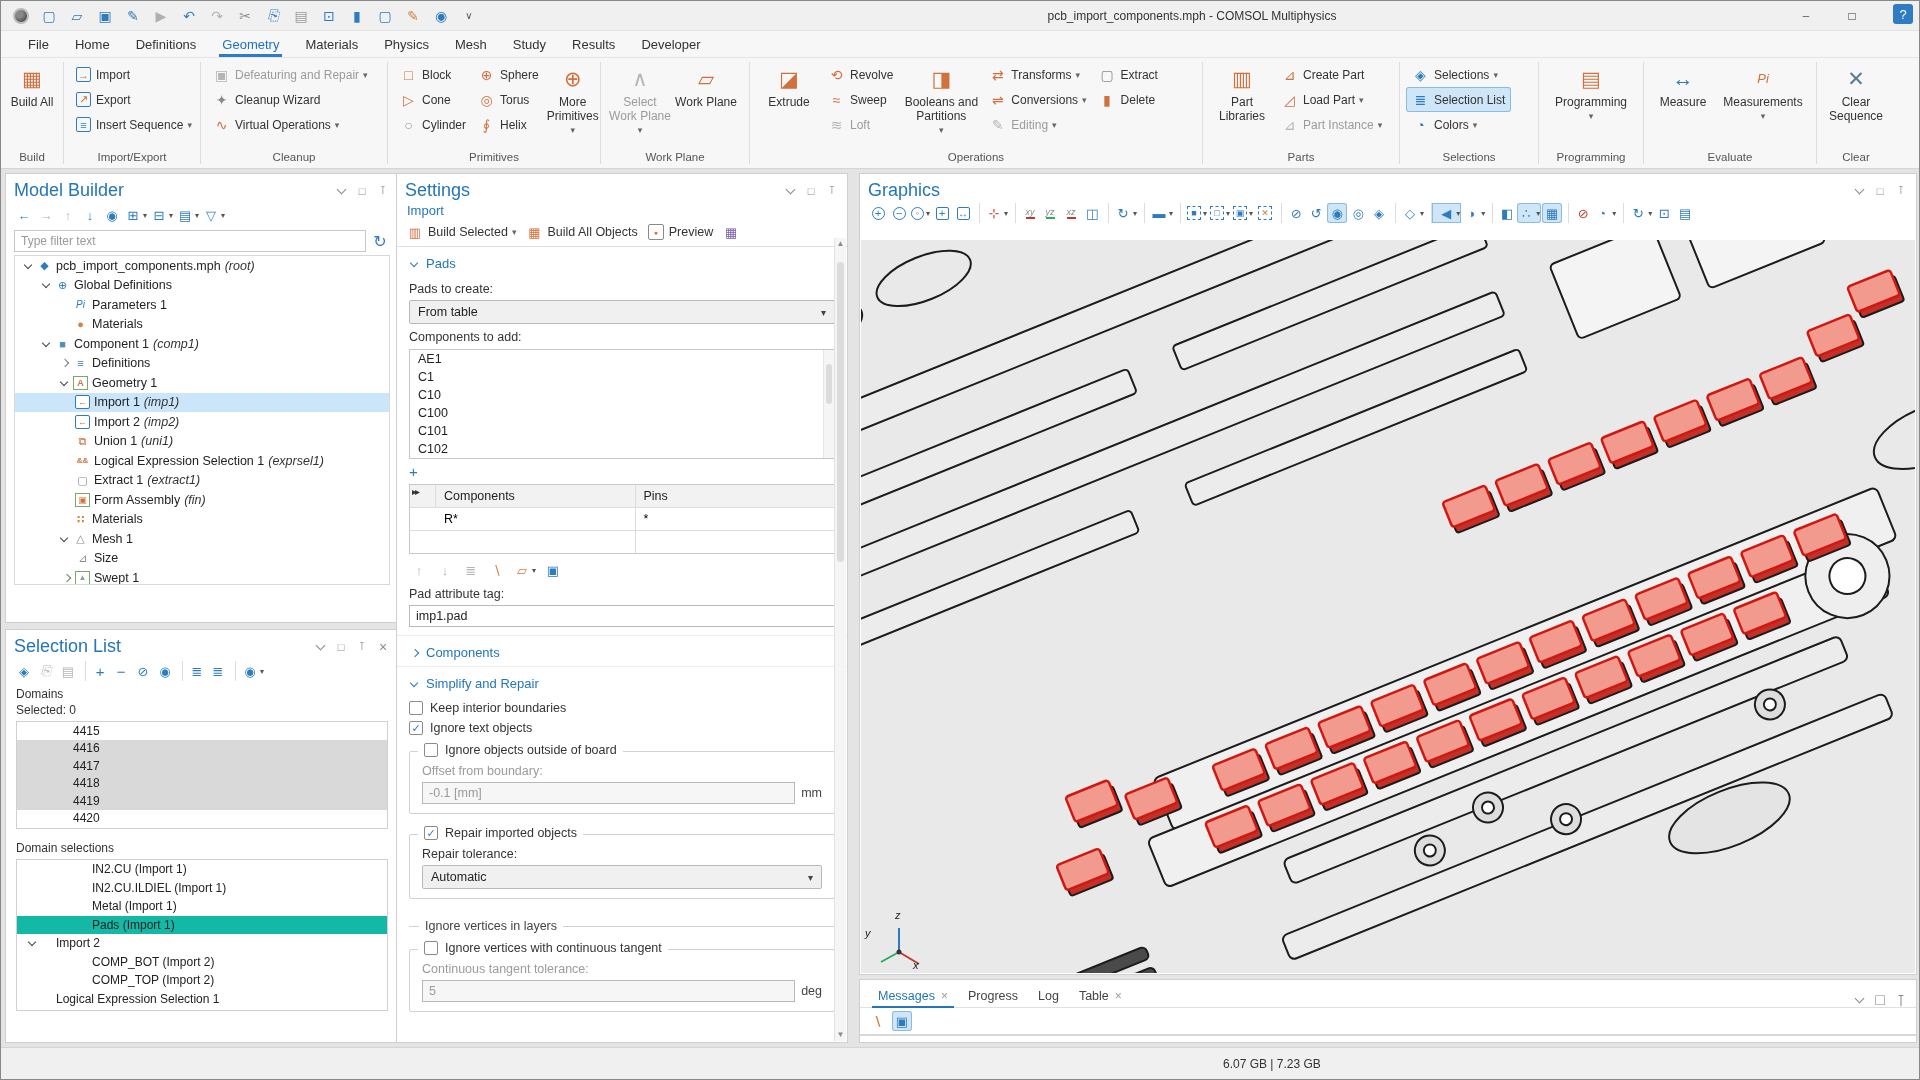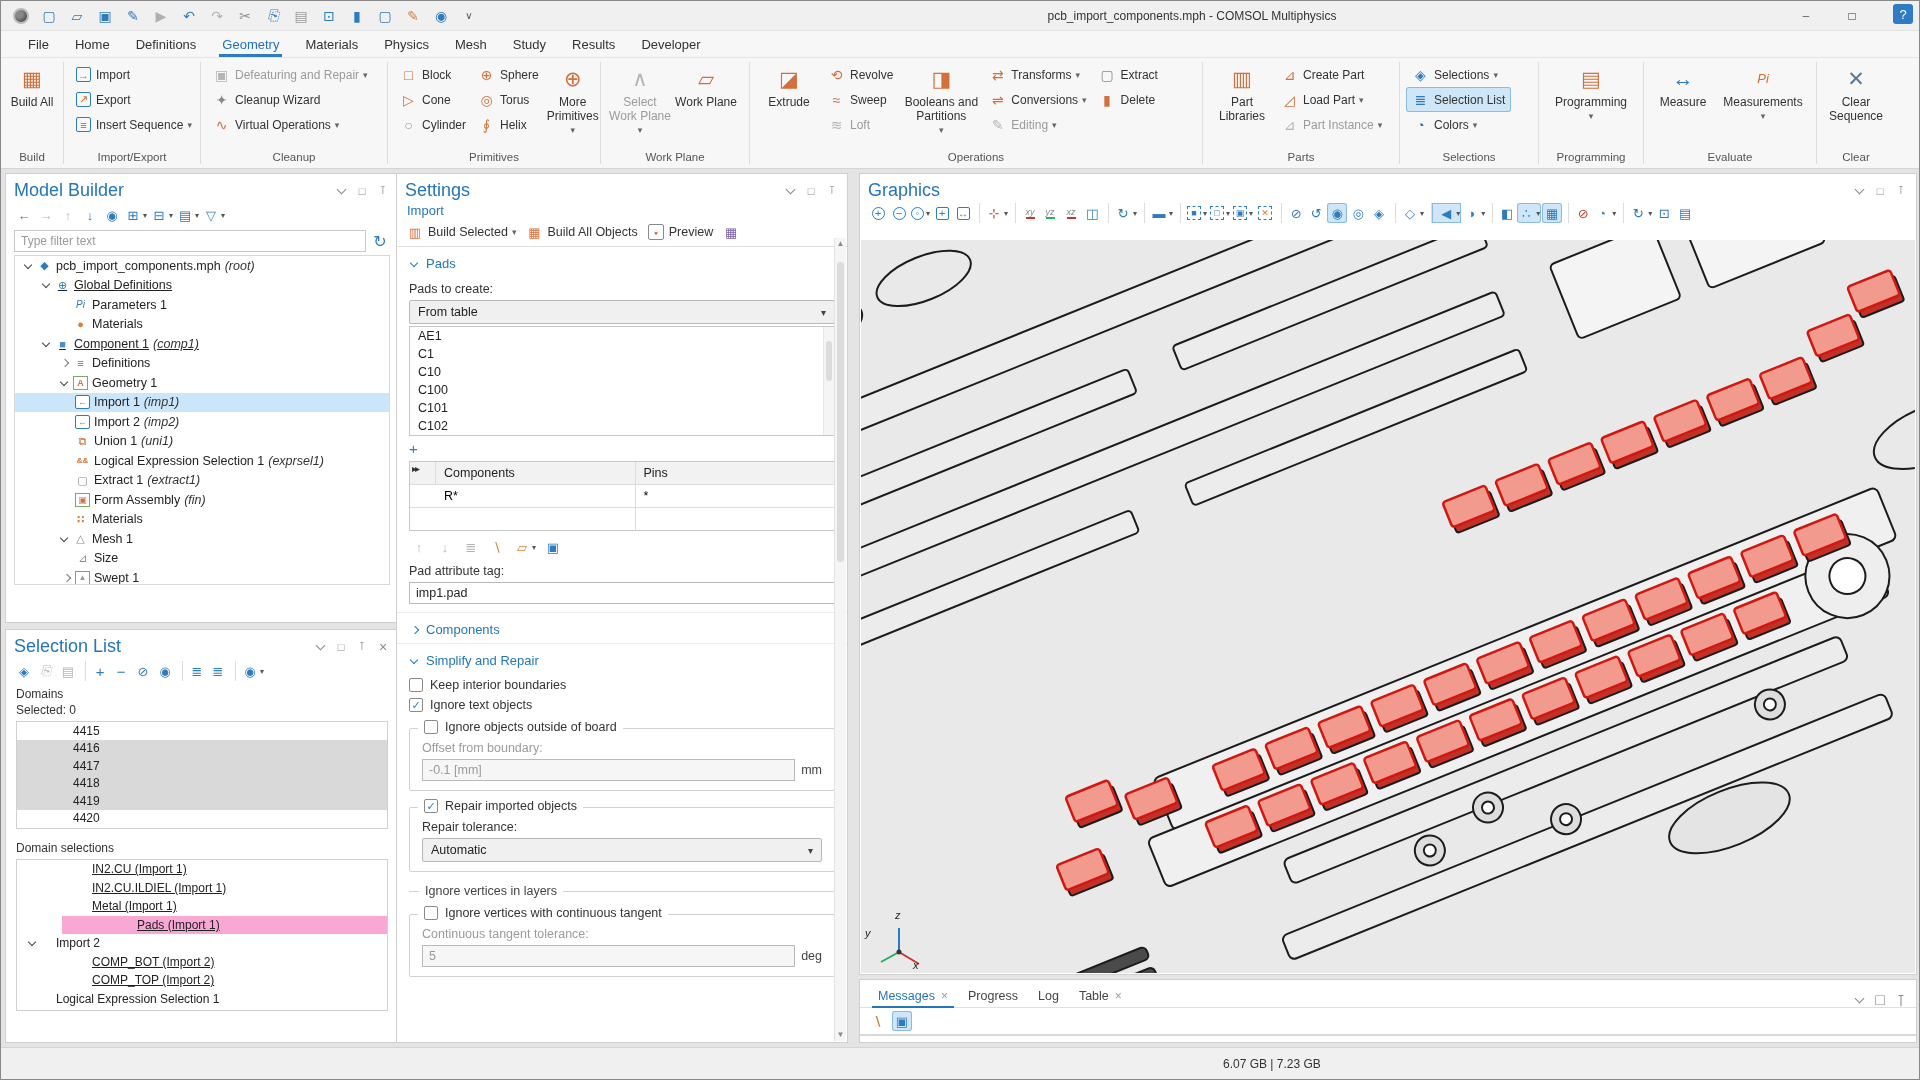--- a/index.html
+++ b/index.html
@@ -179,21 +179,21 @@
 
   
   .filterrow{display:flex;align-items:center;margin:3px 8px;gap:4px;}
   .filterbox{flex:1;height:22px;border:1px solid #c6c6c6;font-size:12px;padding:0 6px;color:#333;background:#fff;}
   .filterbox::placeholder{color:#9a9a9a;}
   .refresh-btn{width:20px;height:20px;color:#2e7bbf;display:flex;align-items:center;justify-content:center;}
   .refresh-btn::before{content:"↻";}
   .treebox{border:1px solid #d9d9d9;margin:2px 8px 8px;overflow:hidden;background:#fff;}
   .trow{display:flex;align-items:center;height:19.5px;font-size:12.5px;color:#222;white-space:nowrap;cursor:default;}
   .trow.c-sel{background:#cbe6fb;}
-  .c-d0{padding-left:6px;}.c-d1{padding-left:24px;text-decoration:underline;}.c-d2{padding-left:42px;}.c-d3{padding-left:44px;}
+  .c-d0{padding-left:6px;}.c-d1{padding-left:24px;}.c-d2{padding-left:42px;}.c-d3{padding-left:44px;}
   .chev{width:15px;height:14px;position:relative;flex:none;}
   .chev.c-open::before{content:"";position:absolute;left:4px;top:3px;width:5px;height:5px;border-right:1.5px solid #444;border-bottom:1.5px solid #444;transform:rotate(45deg);}
   .chev.c-closed::before{content:"";position:absolute;left:5px;top:4px;width:5px;height:5px;border-top:1.5px solid #777;border-right:1.5px solid #777;transform:rotate(45deg);}
   .nico{width:15px;height:14px;margin:0 4px 0 1px;flex:none;display:inline-flex;align-items:center;justify-content:center;font-size:11px;}
   .tlbl{margin-right:4px;}
   .tsuf{font-style:italic;color:#333;}
   .c-model-root-icon::before{content:"◆";color:#2e7bbf;}
   .c-global-definitions-icon::before{content:"⊕";color:#2e7bbf;}
   .c-parameters-icon::before{content:"Pi";font-size:10px;font-style:italic;color:#2e7bbf;}
   .c-materials-icon::before{content:"●";color:#d2823c;}
@@ -215,21 +215,21 @@
   .c-swept-icon::before{content:"▲";color:#9a9a9a;font-size:8px;}
 
   
   .sl-label{font-size:12px;color:#333;padding:4px 10px 2px;}
   .listbox{border:1px solid #d0d0d0;margin:2px 10px;background:#fff;position:relative;}
   .lrow{height:17.5px;display:flex;align-items:center;font-size:12px;color:#222;padding-left:56px;}
   .lrow.c-sel{background:#d9d9d9;}
   .dstree .trow{height:18.5px;font-size:12px;gap:16px;}
   .dstree .c-d0{padding-left:8px;}
   .dstree .c-d1{padding-left:44px;}
-  .dstree .c-sel{background:#f9a8d4;margin-left:45px;}
+  .dstree .c-sel{background:#14b8a6;}
 
   
   .sub-title{font-size:13px;color:#2576b9;padding:0 10px 4px;}
   .set-tb{display:flex;align-items:center;gap:10px;padding:2px 10px 6px;border-bottom:1px solid #e0e0e0;font-size:12.5px;color:#333;}
   .set-tb .itm{display:flex;align-items:center;}
   .set-tb .ri{width:16px;height:16px;font-size:13px;}
   .i-buildsel::before{content:"▥";}
   .i-buildallobj::before{content:"▦";}
   .i-preview{border:1.3px solid #8a8a8a;border-radius:2px;}
   .i-preview::before{content:"●";font-size:7px;color:#d2703c;}
@@ -252,21 +252,21 @@
   .ptr:last-child{border-bottom:none;}
   .pth{background:#f2f2f2;font-weight:normal;color:#222;}
   .ptc{flex:1;padding:3px 8px;border-right:1px solid #dcdcdc;height:22px;display:flex;align-items:center;}
   .ptc:last-child{border-right:none;}
   .corner{width:26px;flex:none;color:#333;font-size:10px;display:flex;align-items:flex-start;padding:1px 2px;border-right:1px solid #dcdcdc;background:#f2f2f2;}
   .corner::before{content:"▸▸";letter-spacing:-2px;}
   .tbl-tb{display:flex;gap:6px;padding:4px 12px 2px;}
   .cbrow{display:flex;align-items:center;padding:4px 12px 2px;font-size:12.5px;color:#333;}
   .cb{width:14px;height:14px;border:1px solid #8a8a8a;background:#fff;margin-right:7px;flex:none;display:flex;align-items:center;justify-content:center;font-size:11px;color:#2e7bbf;border-radius:2px;}
   .cb.on::before{content:"✓";font-weight:bold;}
-  .fset{border:1px solid #d2d2d2;margin:8px 12px 8px;padding:2px 0 8px;position:relative;border-radius:2px;}
+  .fset{border:1px solid #d2d2d2;margin:8px 12px 20px;padding:2px 0 8px;position:relative;border-radius:2px;}
   .fset .leg{position:absolute;top:-9px;left:8px;background:#fff;padding:0 6px;display:flex;align-items:center;font-size:12.5px;color:#333;}
   .fset .inner-label{padding-top:10px;}
   .divleg{display:flex;align-items:center;margin:12px 12px 16px;font-size:12.5px;color:#444;text-align:right;}
   .divleg::before{content:"";width:10px;height:1px;background:#d2d2d2;margin-right:6px;}
   .divleg::after{content:"";flex:1;height:1px;background:#d2d2d2;margin-left:6px;}
   .unitrow{display:flex;align-items:center;}
   .unitrow .tinput{flex:1;width:auto;margin-right:6px;}
   .unit{font-size:12.5px;color:#444;margin-right:12px;}
   .vscroll{position:absolute;right:1px;top:64px;bottom:1px;width:12px;background:#f5f5f5;border-left:1px solid #e3e3e3;}
   .vthumb{position:absolute;left:2px;right:2px;top:24px;height:300px;background:#dcdcdc;border-radius:4px;}
@@ -962,20 +962,21 @@
     </div>
 
     <div class="sec" style="border-top:none">
       <span class="chev c-open"></span>
       <span>Pads</span>
     </div>
     <div class="flabel">Pads to create:</div>
     <div class="dropdown">
         <span>From table</span>
       </div>
+    <div class="flabel">Components to add:</div>
     <div class="complist">
       <div>
 
       <div class="crow">
             <span>AE1</span>
           </div>
           <div class="crow">
             <span>C1</span>
           </div>
           <div class="crow">

